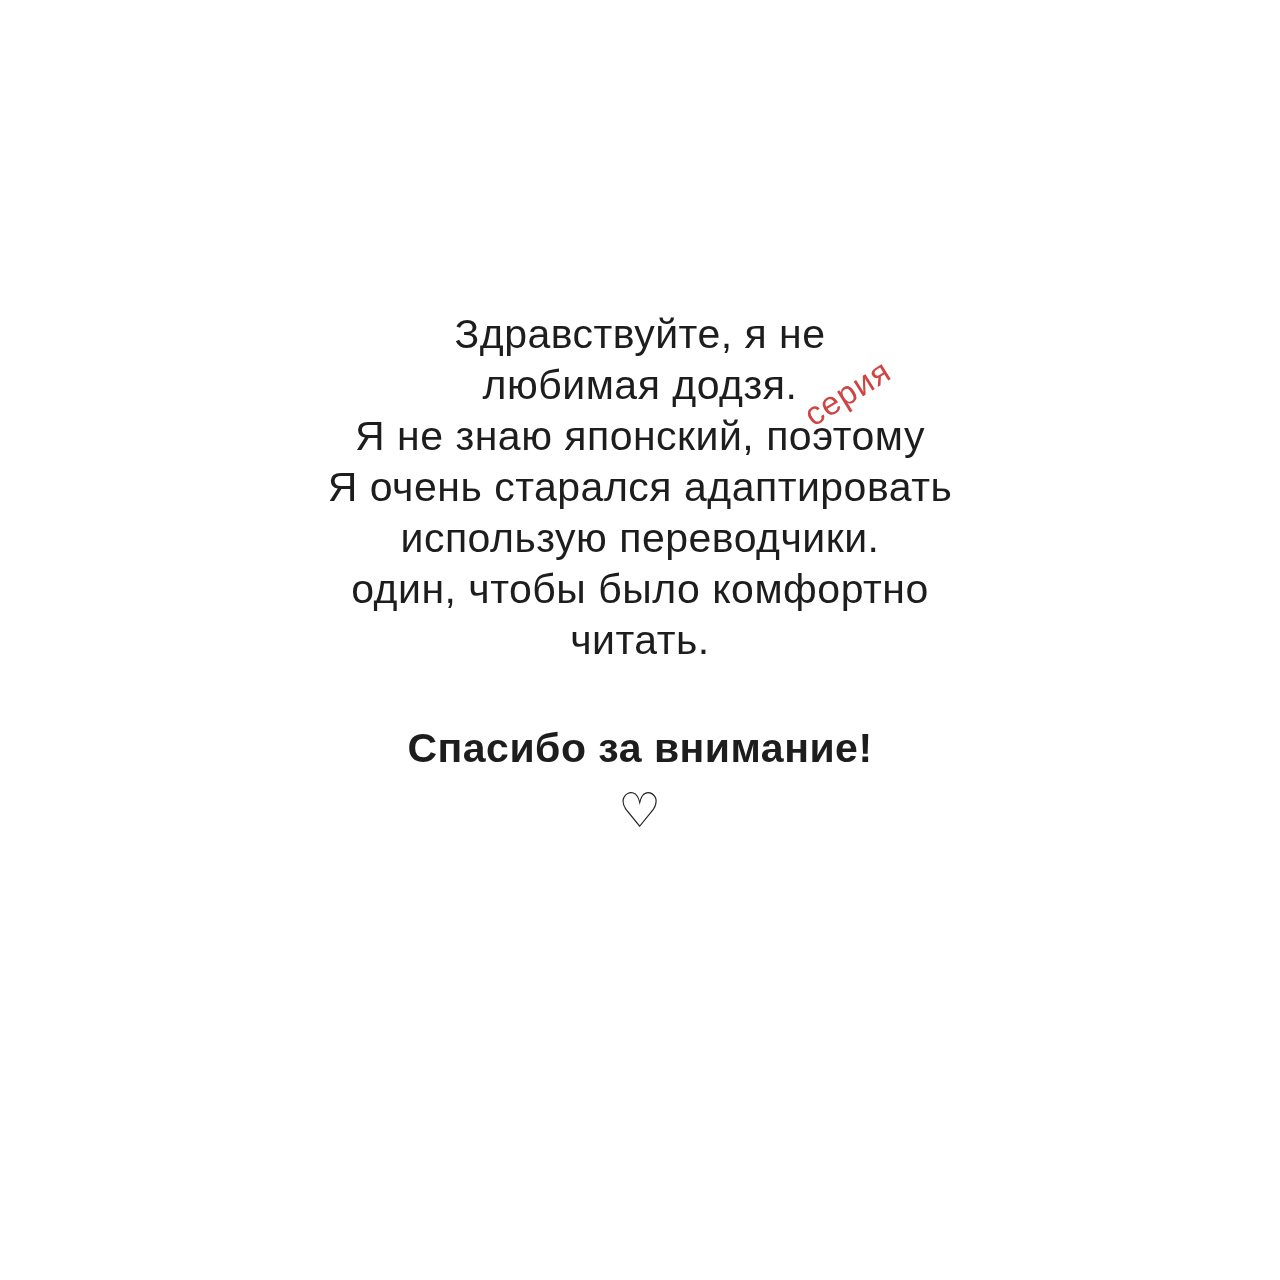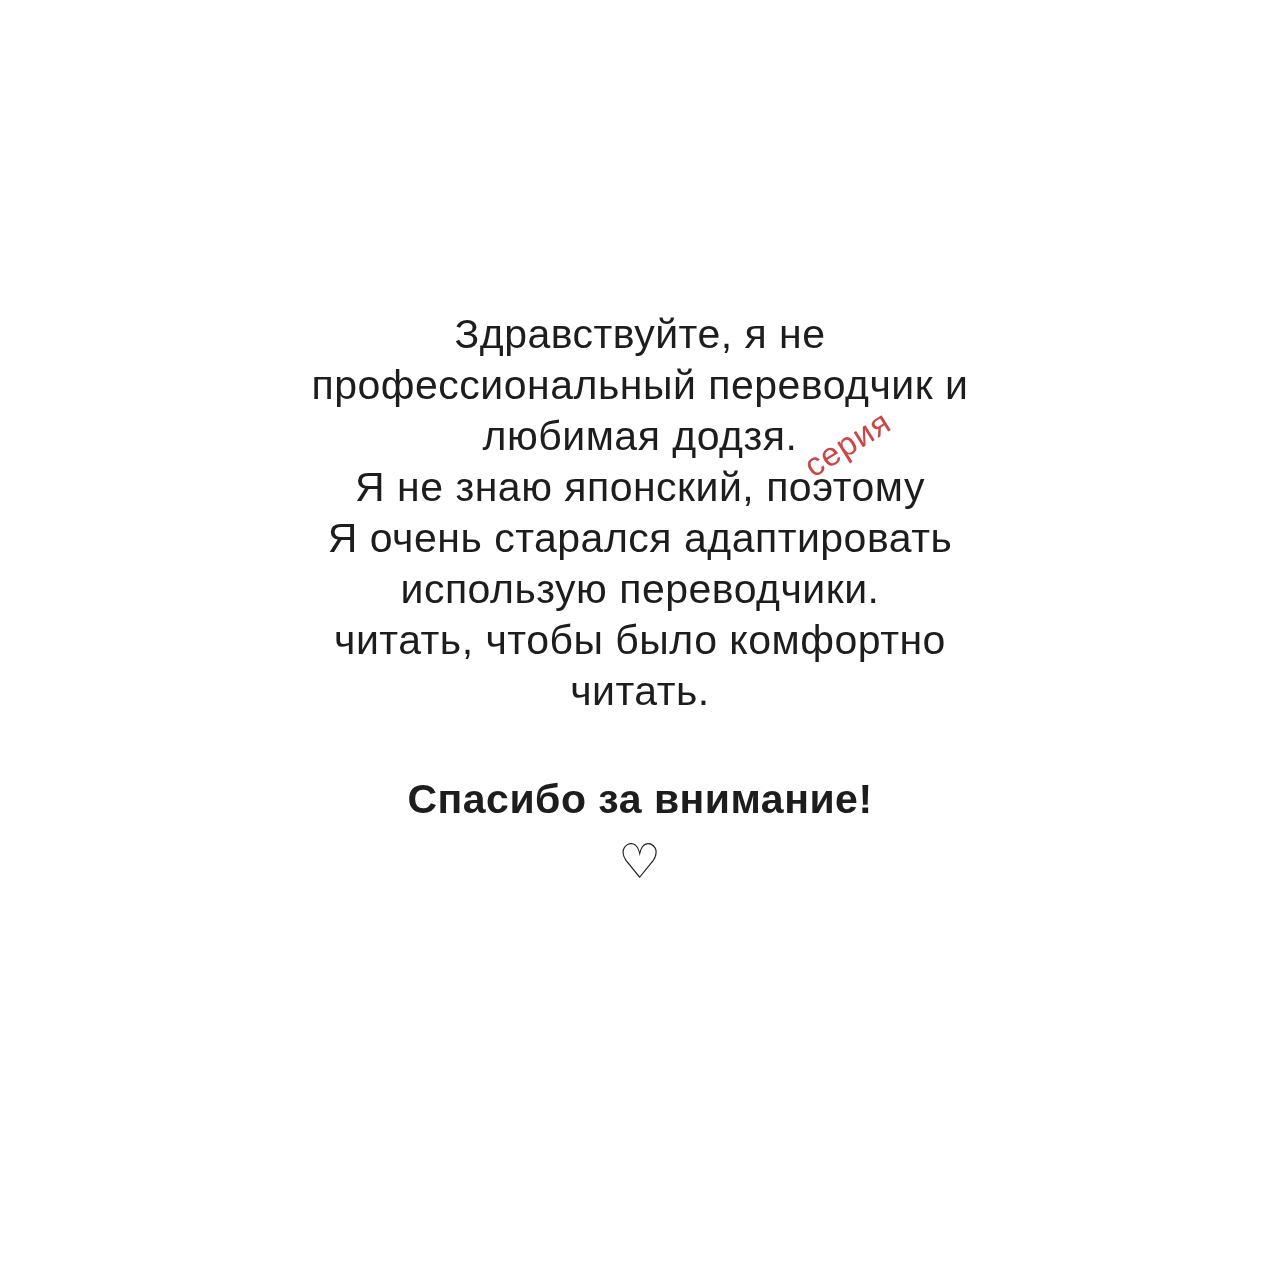--- a/index.html
+++ b/index.html
@@ -61,37 +61,34 @@
 </head>
 <body>
 
 <div class="canvas">
   <div class="note-block">
 
     <div class="line">
       <span>Здравствуйте, я не</span>
     </div>
     <div class="line">
-      <span>профессиональный переводчик и</span>
-    </div>
-    <div class="line">
       <span>любимая додзя.</span>
       <span class="annotation">серия</span>
     </div>
     <div class="line">
       <span>Я не знаю японский, поэтому</span>
     </div>
     <div class="line">
       <span>Я очень старался адаптировать</span>
     </div>
     <div class="line">
       <span>использую переводчики.</span>
     </div>
     <div class="line">
-      <span>читать, чтобы было комфортно</span>
+      <span>один, чтобы было комфортно</span>
     </div>
     <div class="line">
       <span>читать.</span>
     </div>
 
     <div class="thanks">
       <span>Спасибо за внимание!</span>
     </div>
 
     <div class="heart">♡</div>

